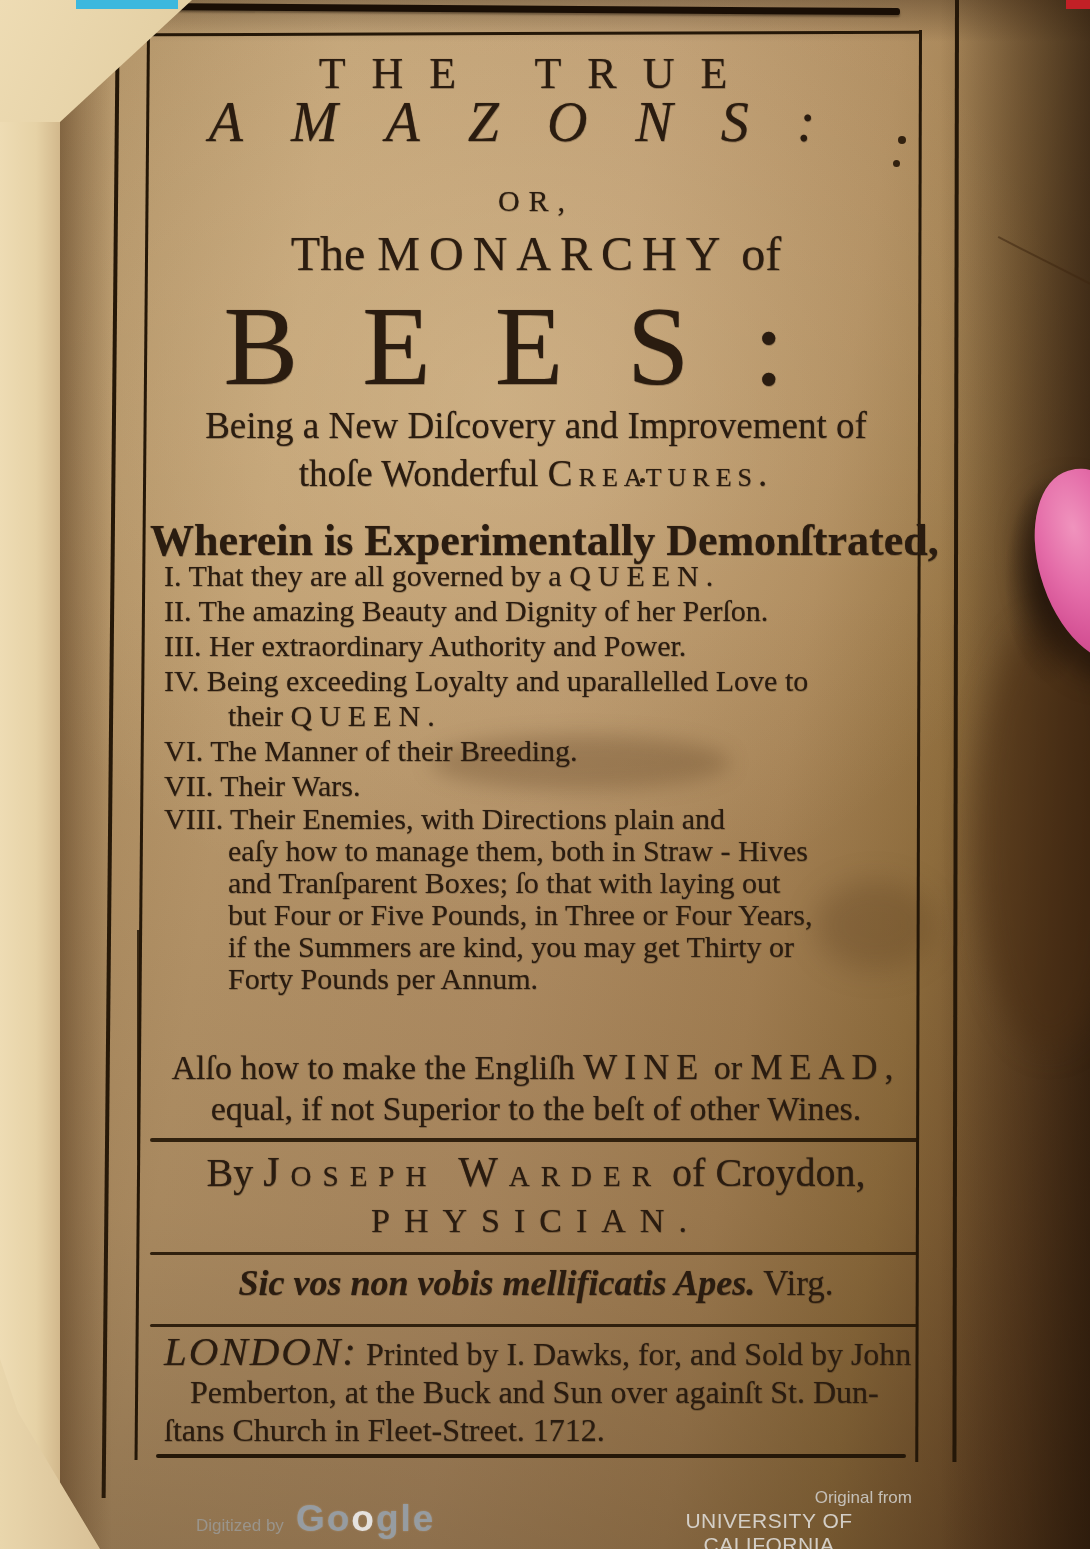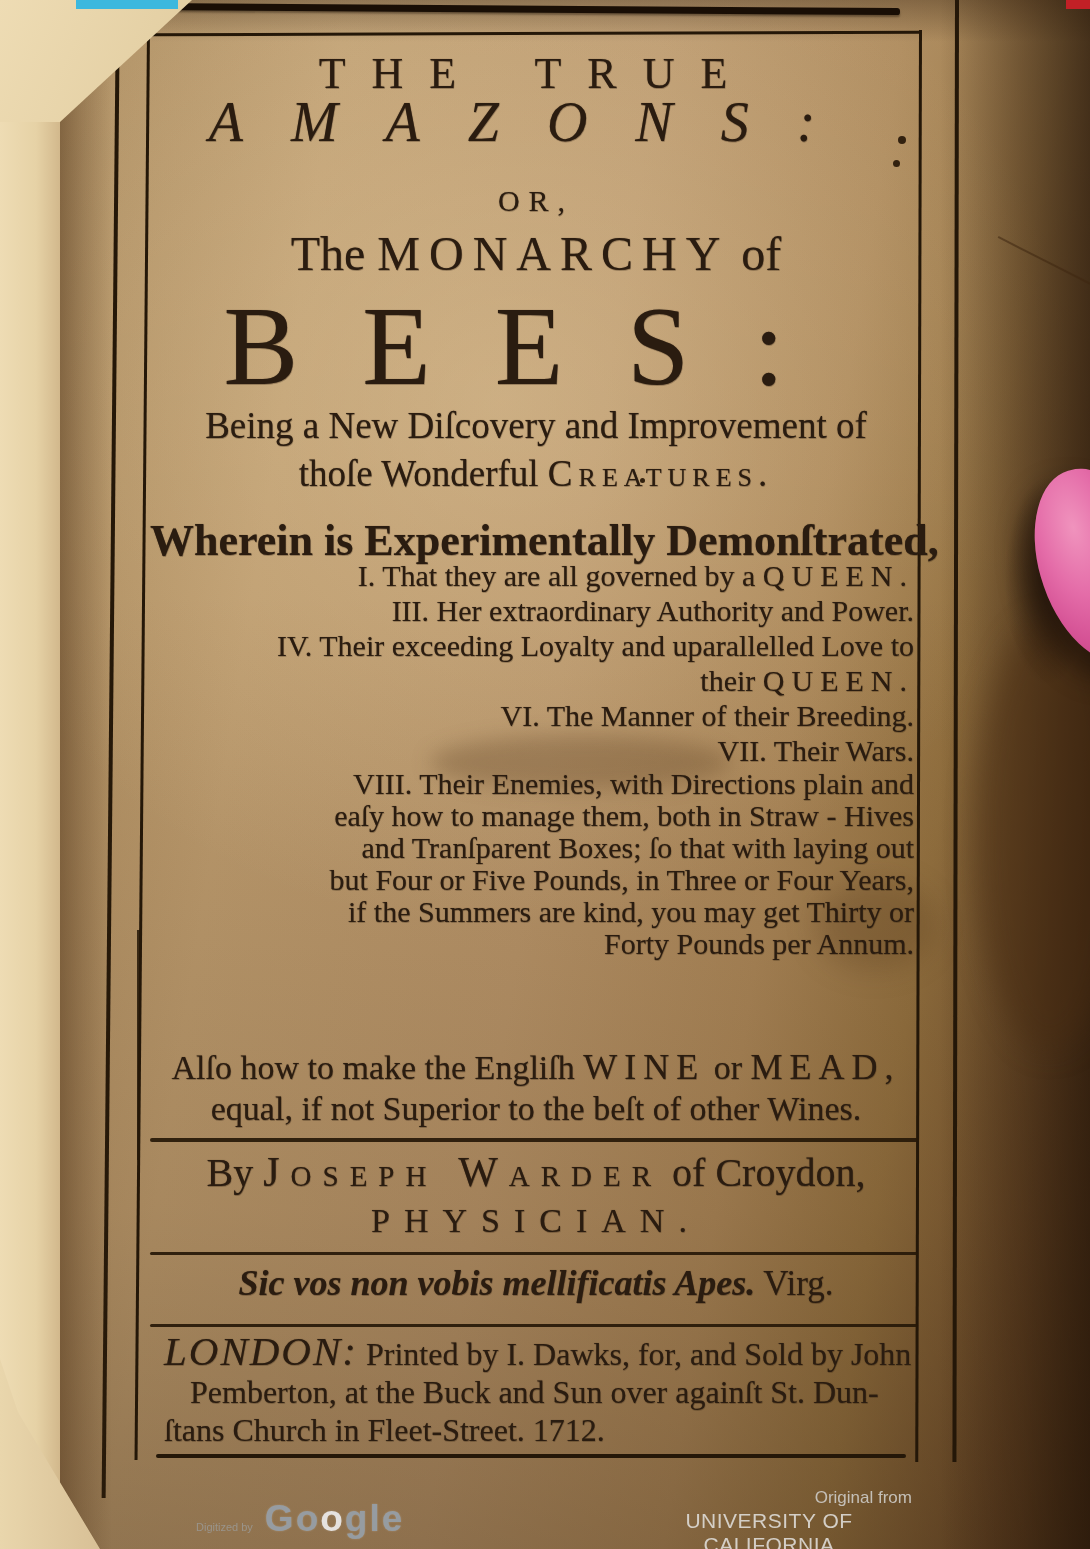--- a/index.html
+++ b/index.html
@@ -49,21 +49,21 @@
   .t3{top:184px;font-size:30px;letter-spacing:9px;}
   .t4{top:226px;font-size:48px;}
   .t4 .sp{letter-spacing:9px;}
   .t5{top:282px;font-size:112px;letter-spacing:64px;}
   .s1{top:404px;font-size:37px;}
   .s2{top:452px;font-size:37px;}
   .s3{top:515px;font-size:44px;font-weight:700;}
   .sc{font-variant:small-caps;letter-spacing:6px;}
   .caps-sp{letter-spacing:7px;}
   .it{}
-  .list{position:absolute;top:558px;left:14px;right:8px;text-align:right;}
+  .list{position:absolute;top:558px;left:14px;right:8px;text-align:left;}
   .li-line{font-size:30px;line-height:35px;white-space:nowrap;
     text-shadow:0 0 1px rgba(42,28,14,0.5),0.5px 0.5px 0 rgba(42,28,14,0.22);}
   .li-line.dense{line-height:32px;}
   .li-line.cont{padding-left:64px;}
   .also1{top:1046px;font-size:34px;}
   .also2{top:1090px;font-size:34px;}
   .also1 .caps-sp{font-size:36px;}
   .rule{position:absolute;background:#261808;height:4px;border-radius:2px;opacity:0.92;}
   .r1{top:1138px;left:0;width:768px;}
   .r2{top:1252px;left:0;width:768px;height:3px;}
@@ -93,21 +93,21 @@
   .red-tab{position:absolute;left:1066px;top:0;width:24px;height:9px;background:#c22026;}
   .finger-shadow{position:absolute;right:-18px;top:436px;width:120px;height:290px;border-radius:50%;
     background:radial-gradient(closest-side,rgba(22,11,4,0.55),rgba(0,0,0,0) 72%);}
   .finger{position:absolute;right:-68px;top:466px;width:118px;height:200px;
     border-radius:48% 52% 46% 54%;transform:rotate(-16deg);
     background:radial-gradient(at 38% 28%,#f093bd 0%,#e46ca8 34%,#d55295 58%,#bc3d7f 82%,#9d3069 100%);
     box-shadow:-16px 12px 24px rgba(28,14,7,0.55);}
   
   .wm{position:absolute;font-family:"Liberation Sans","DejaVu Sans",sans-serif;}
   .wm-left{left:196px;top:1498px;display:flex;align-items:baseline;gap:12px;opacity:0.9;}
-  .wm-digitized{font-size:11px;color:#9b9892;}
+  .wm-digitized{font-size:17px;color:#9b9892;}
   .wm-google{font-family:Liberation Sans, sans-serif;font-weight:700;
     font-size:37px;letter-spacing:2px;color:#97a1ab;text-shadow:0 0 2px rgba(255,255,255,0.25);}
   .wm-google .o-bright{color:#efefef;}
   .wm-right{left:626px;top:1488px;width:286px;text-align:center;opacity:0.95;}
   .wm-orig{font-size:17px;color:#c9c5bf;text-align:right;}
   .wm-inst{font-size:21px;color:#d9d5cf;letter-spacing:0.5px;margin-top:1px;}
 </style>
 </head>
 <body>
 
@@ -143,22 +143,23 @@
     <div class="line t3">OR,</div>
     <div class="line t4"><span>The</span> <span class="sp">MONARCHY</span> <span>of</span></div>
     <div class="line t5">BEES:</div>
 
     <div class="line s1">Being a New Diſcovery and Improvement of</div>
     <div class="line s2"><span>thoſe Wonderful </span><span class="sc">Creatures.</span></div>
     <div class="line s3">Wherein is Experimentally Demonſtrated,</div>
 
     <div class="list">
       <div class="li-line"><span>I.</span> <span>That they are all governed by a </span><span class="caps-sp">QUEEN.</span></div>
+      <div class="li-line"><span>II.</span> <span>The amazing Beauty and Dignity of her Perſon.</span></div>
       <div class="li-line"><span>III.</span> <span>Her extraordinary Authority and Power.</span></div>
-      <div class="li-line"><span>IV.</span> <span>Their exceeding Loyalty and uparallelled Love to</span></div>
+      <div class="li-line"><span>IV.</span> <span>Being exceeding Loyalty and uparallelled Love to</span></div>
       <div class="li-line cont"><span>their </span><span class="caps-sp">QUEEN.</span></div>
       <div class="li-line"><span>VI.</span> <span>The Manner of their Breeding.</span></div>
       <div class="li-line"><span>VII.</span> <span>Their Wars.</span></div>
       <div class="li-line dense"><span>VIII.</span> <span>Their Enemies, with Directions plain and</span></div>
       <div class="li-line dense cont"><span>eaſy how to manage them, both in Straw - Hives</span></div>
       <div class="li-line dense cont"><span>and Tranſparent Boxes; ſo that with laying out</span></div>
       <div class="li-line dense cont"><span>but Four or Five Pounds, in Three or Four Years,</span></div>
       <div class="li-line dense cont"><span>if the Summers are kind, you may get Thirty or</span></div>
       <div class="li-line dense cont"><span>Forty Pounds </span><span class="it">per Annum.</span></div>
     </div>

